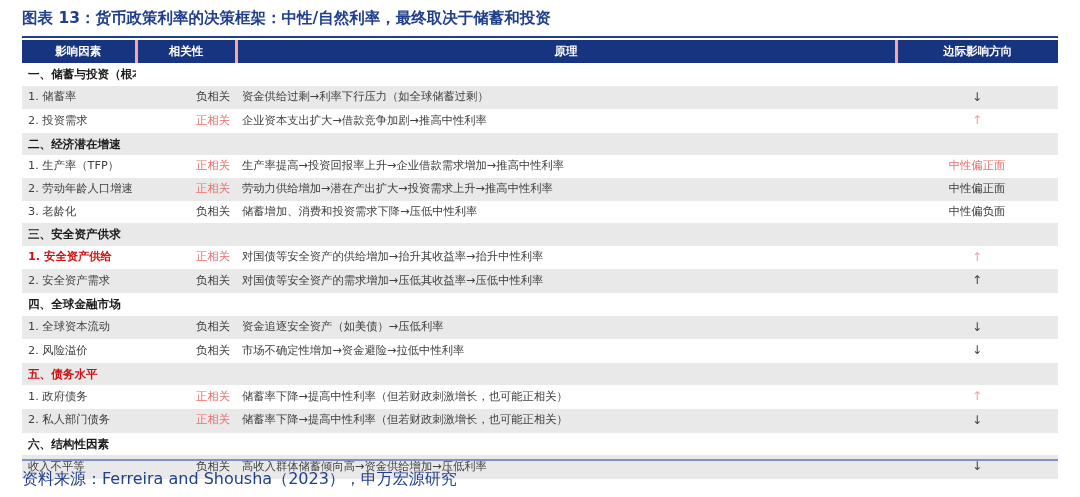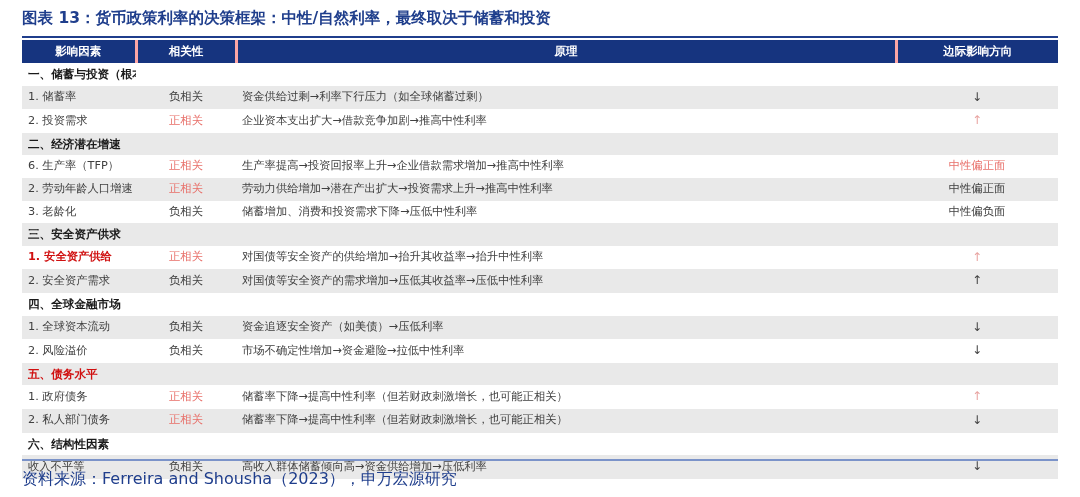--- a/index.html
+++ b/index.html
@@ -71,21 +71,21 @@
     vertical-align: middle;
     border: none;
     line-height: 22.6px;
     white-space: nowrap;
     overflow: hidden;
   }
   .tbl tbody tr.shade td { background: #E9E9E9; }
   .tbl tbody tr.plain td { background: #FFFFFF; }
 
   td.factor  { text-align: left; padding-left: 2px; }
-  td.corr    { text-align: center; padding-left: 2px; margin-top: 10px; }
+  td.corr    { text-align: right; padding-left: 2px; margin-top: 10px; }
   td.mech    { }
   td.dir     { text-align: center; }
 
   
   tr.group td.factor {
     font-weight: bold;
     color: #1a1a1a;
     font-size: 11.6px;
   }
   tr.group.group-red td.factor { color: #D01010; }
@@ -159,21 +159,21 @@
           <td class="mech">企业资本支出扩大→借款竞争加剧→推高中性利率</td>
           <td class="dir"><span class="dir-up">↑</span></td>
         </tr>
         <tr class="shade group">
           <td class="factor">二、经济潜在增速</td>
           <td class="corr"><span class="neg"></span></td>
           <td class="mech"></td>
           <td class="dir"><span class="dir-text-neu"></span></td>
         </tr>
         <tr class="plain">
-          <td class="factor">6. 生产率（TFP）</td>
+          <td class="factor">1. 生产率（TFP）</td>
           <td class="corr"><span class="pos">正相关</span></td>
           <td class="mech">生产率提高→投资回报率上升→企业借款需求增加→推高中性利率</td>
           <td class="dir"><span class="dir-text-pos">中性偏正面</span></td>
         </tr>
         <tr class="shade">
           <td class="factor">2. 劳动年龄人口增速</td>
           <td class="corr"><span class="pos">正相关</span></td>
           <td class="mech">劳动力供给增加→潜在产出扩大→投资需求上升→推高中性利率</td>
           <td class="dir"><span class="dir-text-neu">中性偏正面</span></td>
         </tr>

